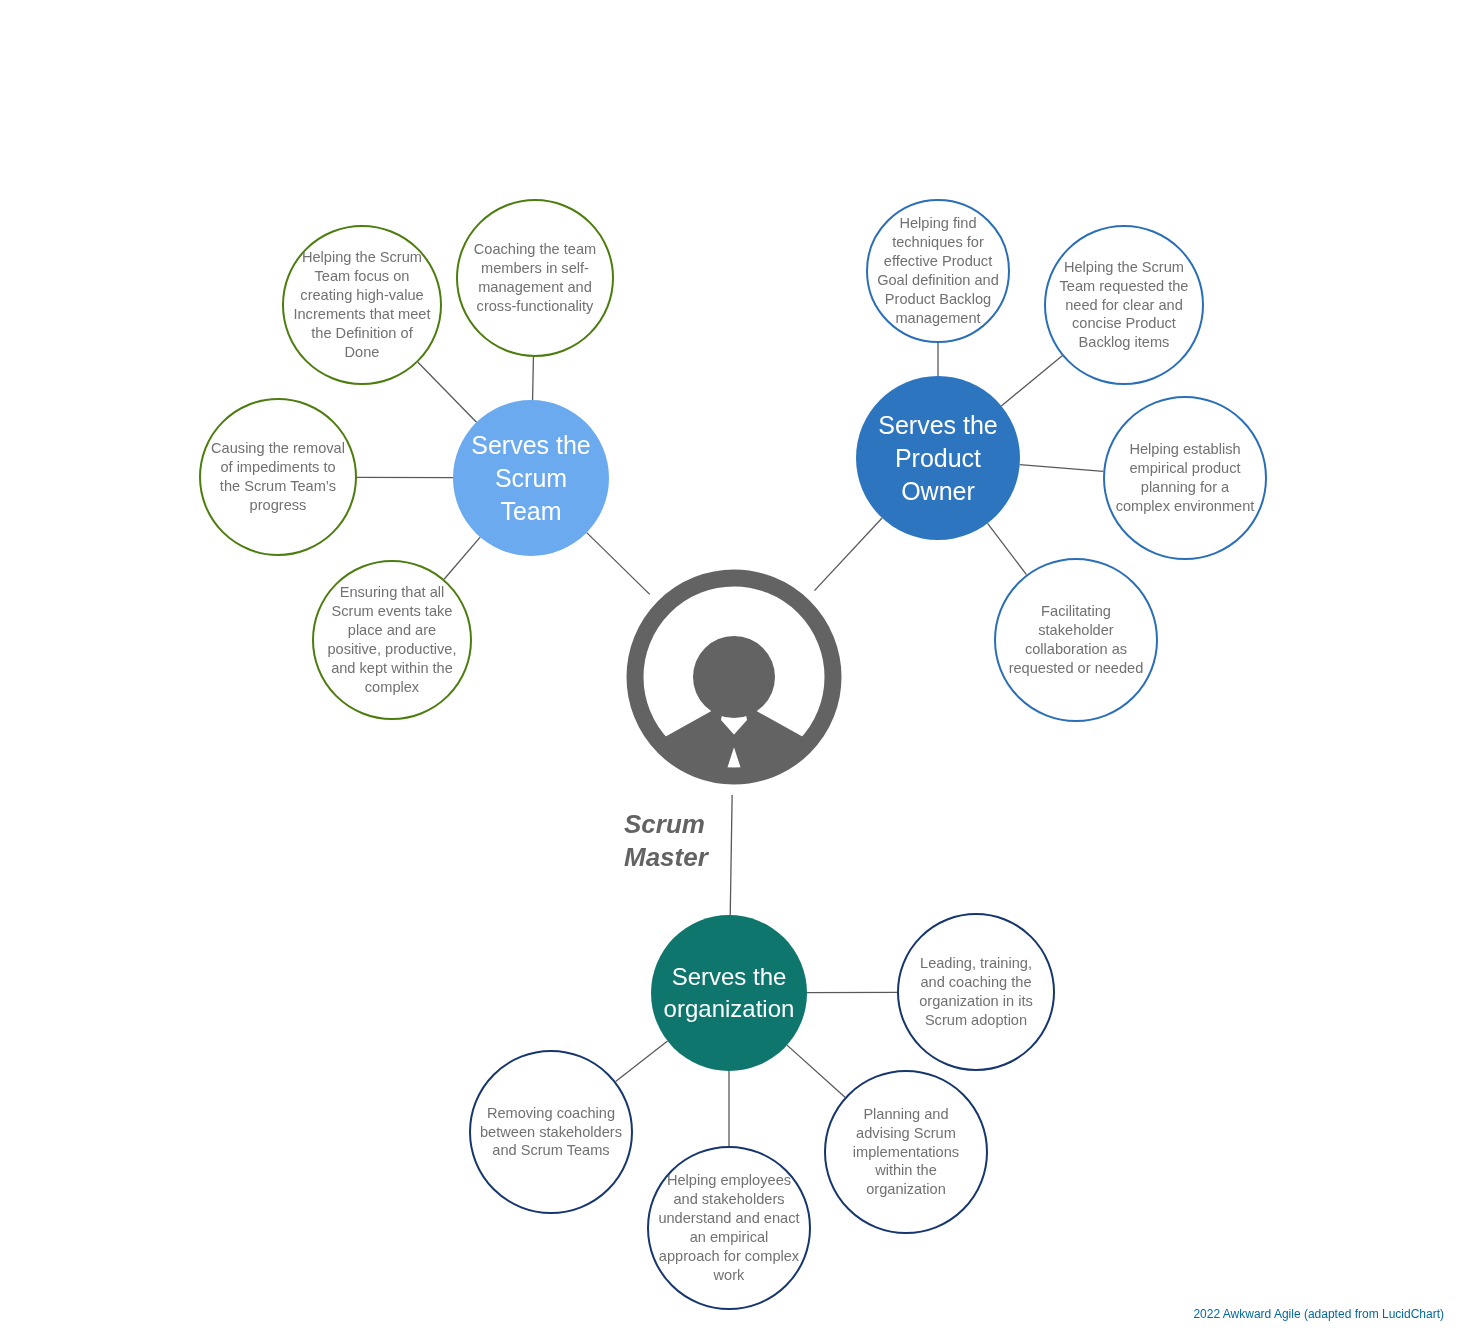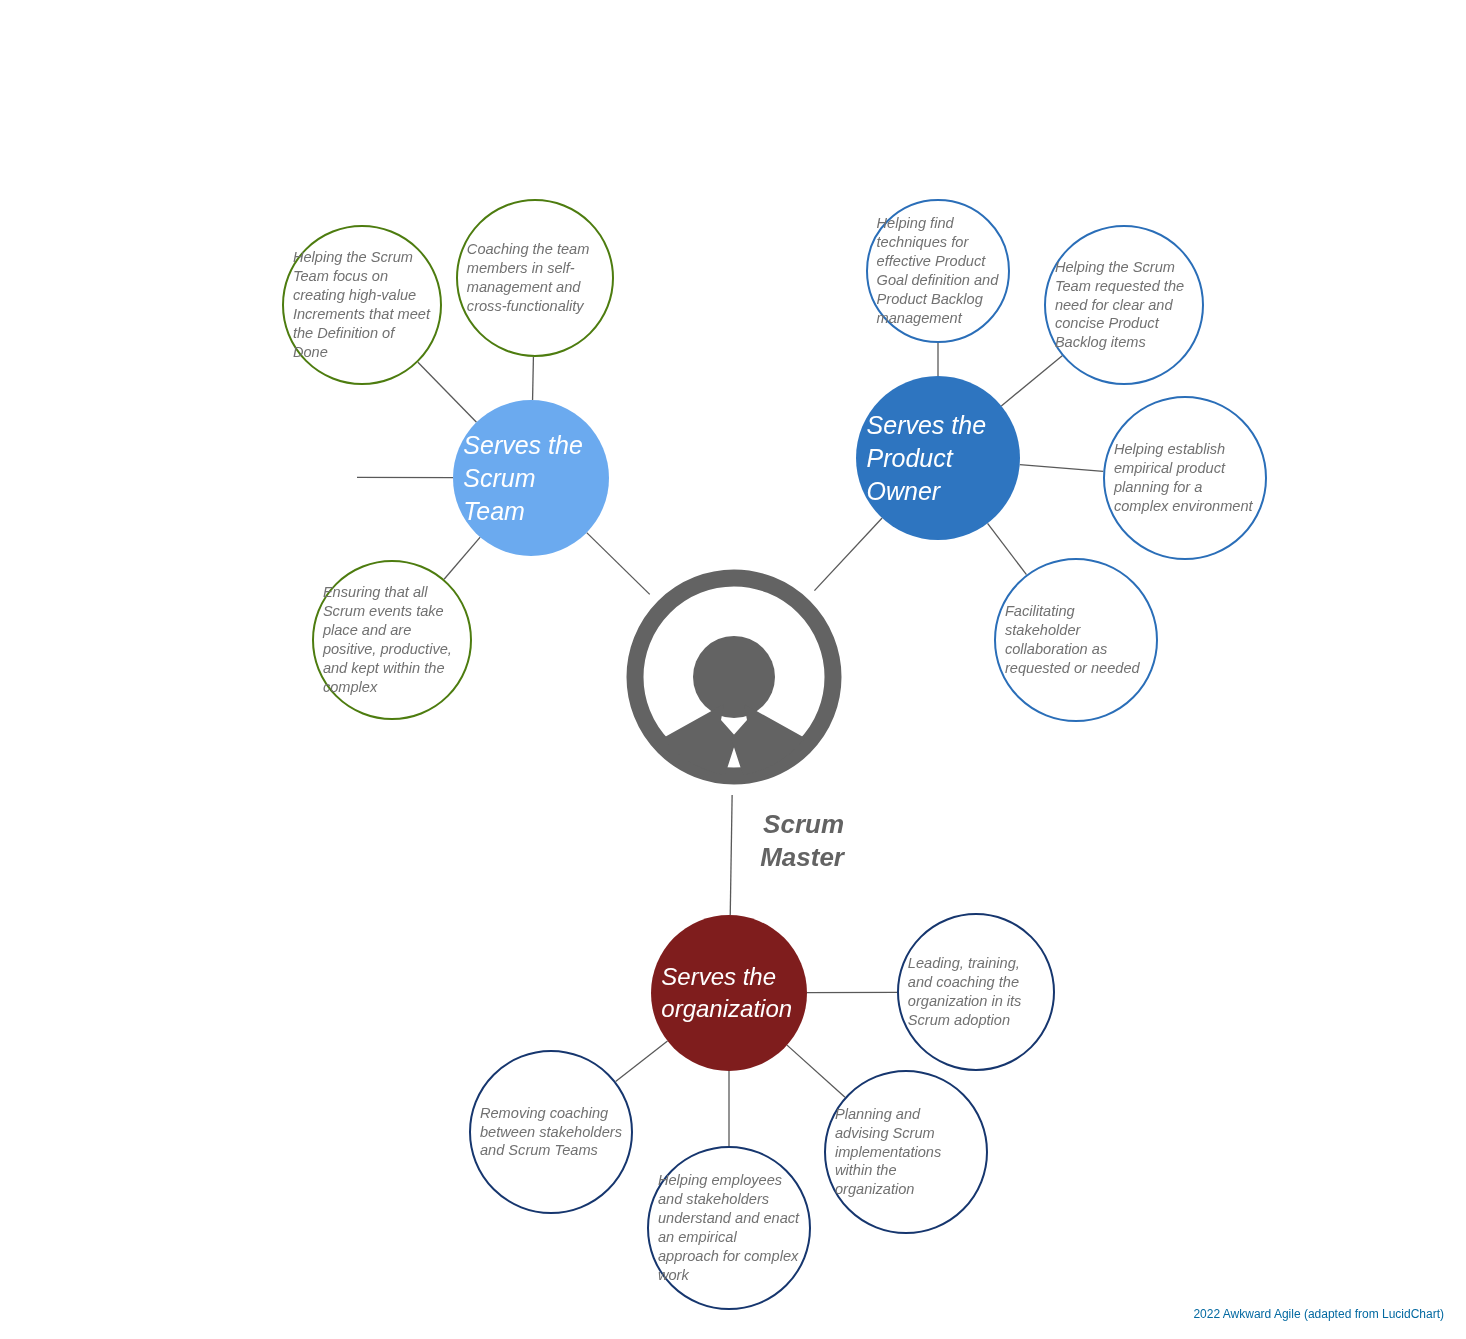--- a/index.html
+++ b/index.html
@@ -26,23 +26,22 @@
     height: 1339px;
     pointer-events: none;
   }
   .node {
     position: absolute;
     border-radius: 50%;
     box-sizing: border-box;
     display: flex;
     align-items: center;
     justify-content: center;
-    text-align: left;
+    text-align: center;
     padding: 6px;
-    font-style: italic;
   }
   .hub {
     color: #ffffff;
     font-size: 25px;
     line-height: 1.32;
     font-weight: 400;
     z-index: 4;
   }
   .hub.small-hub { font-size: 24px; }
   .leaf {
@@ -55,37 +54,37 @@
   .leaf-text { display: block; width: 96%; }
   .hub-text  { display: block; width: 94%; }
 
   
   .c-a-hub  { background: #6BAAEF; }
   .c-a-leaf { border: 2px solid #4d7c0f; }
   
   .c-b-hub  { background: #2E75C0; }
   .c-b-leaf { border: 2.4px solid #2A6EB8; }
   
-  .c-c-hub  { background: #7f1d1d; }
+  .c-c-hub  { background: #0f766e; }
   .c-c-leaf { border: 2.4px solid #16366E; }
 
   #avatar {
     position: absolute;
     left: 625px;
     top: 568px;
     width: 218px;
     height: 218px;
     z-index: 5;
   }
   #center-label {
     position: absolute;
     left: 624px;
     top: 808px;
     width: 220px;
-    text-align: right;
+    text-align: left;
     font-size: 26px;
     font-weight: bold;
     font-style: italic;
     color: #636363;
     line-height: 1.28;
     z-index: 5;
   }
   #footer {
     position: absolute;
     right: 22px;
@@ -120,20 +119,23 @@
 
   <div class="node hub c-a-hub" style="left:453px; top:400px; width:156px; height:156px;">
     <span class="hub-text">Serves the Scrum Team</span>
   </div>
 
   <div class="node leaf c-a-leaf" style="left:282px; top:225px; width:160px; height:160px;">
     <span class="leaf-text">Helping the Scrum Team focus on creating high-value Increments that meet the Definition of Done</span>
   </div>
   <div class="node leaf c-a-leaf" style="left:456px; top:199px; width:158px; height:158px;">
     <span class="leaf-text">Coaching the team members in self-management and cross-functionality</span>
+  </div>
+  <div class="node leaf c-a-leaf" style="left:199px; top:398px; width:158px; height:158px;">
+    <span class="leaf-text">Causing the removal of impediments to the Scrum Team’s progress</span>
   </div>
   <div class="node leaf c-a-leaf" style="left:312px; top:560px; width:160px; height:160px;">
     <span class="leaf-text">Ensuring that all Scrum events take place and are positive, productive, and kept within the complex</span>
   </div>
 
   <div class="node hub c-b-hub" style="left:856px; top:376px; width:164px; height:164px;">
     <span class="hub-text">Serves the Product Owner</span>
   </div>
 
   <div class="node leaf c-b-leaf" style="left:866px; top:199px; width:144px; height:144px;">

